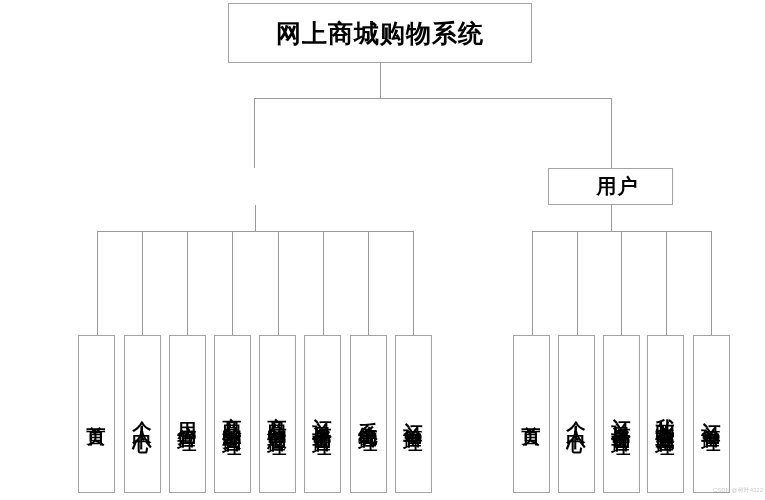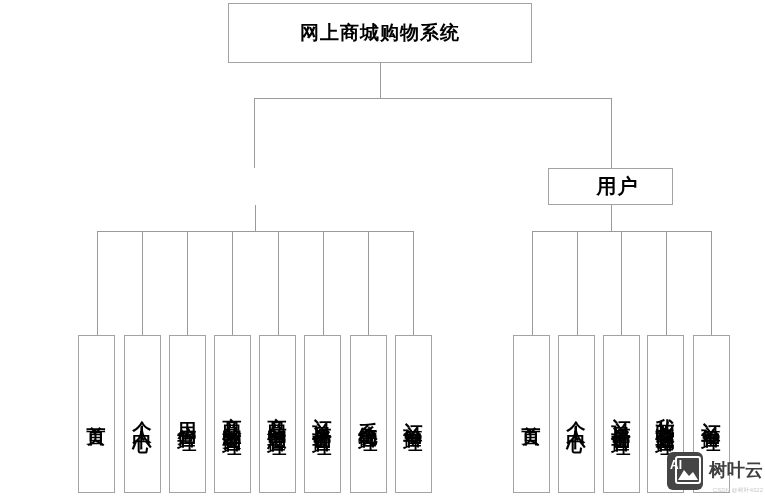--- a/index.html
+++ b/index.html
@@ -14,21 +14,21 @@
     position:absolute;
     box-sizing:border-box;
     background:#ffffff;
     border:1px solid #a3a3a3;
     display:flex;
     align-items:center;
     justify-content:center;
     color:#000000;
     font-weight:bold;
   }
-  .root-node{left:228px;top:3px;width:304px;height:60px;font-size:19px;letter-spacing:1px;}
+  .root-node{left:228px;top:3px;width:304px;height:60px;font-size:25px;letter-spacing:1px;}
   .branch-node{height:37px;top:168px;font-size:20px;letter-spacing:1px;}
   .branch-admin{left:180px;width:150px;}
   .branch-user{left:548px;width:125px;padding-left:14px;}
   .leaf{
     top:335px;width:37px;height:158px;
     writing-mode:vertical-rl;
     text-orientation:upright;
     font-size:19px;
     letter-spacing:4px;
     line-height:37px;
@@ -88,24 +88,15 @@
   <div class="node leaf" style="left:304px;">订单评价管理</div>
   <div class="node leaf" style="left:350px;">系统管理</div>
   <div class="node leaf" style="left:395px;">订单管理</div>
 
   <div class="node leaf" style="left:513px;">首页</div>
   <div class="node leaf" style="left:558px;">个人中心</div>
   <div class="node leaf" style="left:603px;">订单评价管理</div>
   <div class="node leaf" style="left:647px;">我的收藏管理</div>
   <div class="node leaf" style="left:693px;">订单管理</div>
 
-  <div class="watermark">
-    <svg width="36" height="38" viewBox="0 0 36 38">
-      <rect x="0" y="0" width="36" height="38" rx="6" fill="#454545"></rect>
-      <rect x="9" y="5" width="24" height="26" rx="2" fill="none" stroke="#ffffff" stroke-width="2"></rect>
-      <path d="M11 28 L17 18 L22 24 L26 20 L31 28 Z" fill="#ffffff"></path>
-      <text x="3" y="17" font-size="12" font-weight="bold" fill="#ffffff" font-family="Liberation Sans, sans-serif">AI</text>
-    </svg>
-    <span class="wm-brand">树叶云</span>
-  </div>
   <div class="wm-caption">CSDN @树叶4322</div>
 
 </div>
 
 </body></html>

